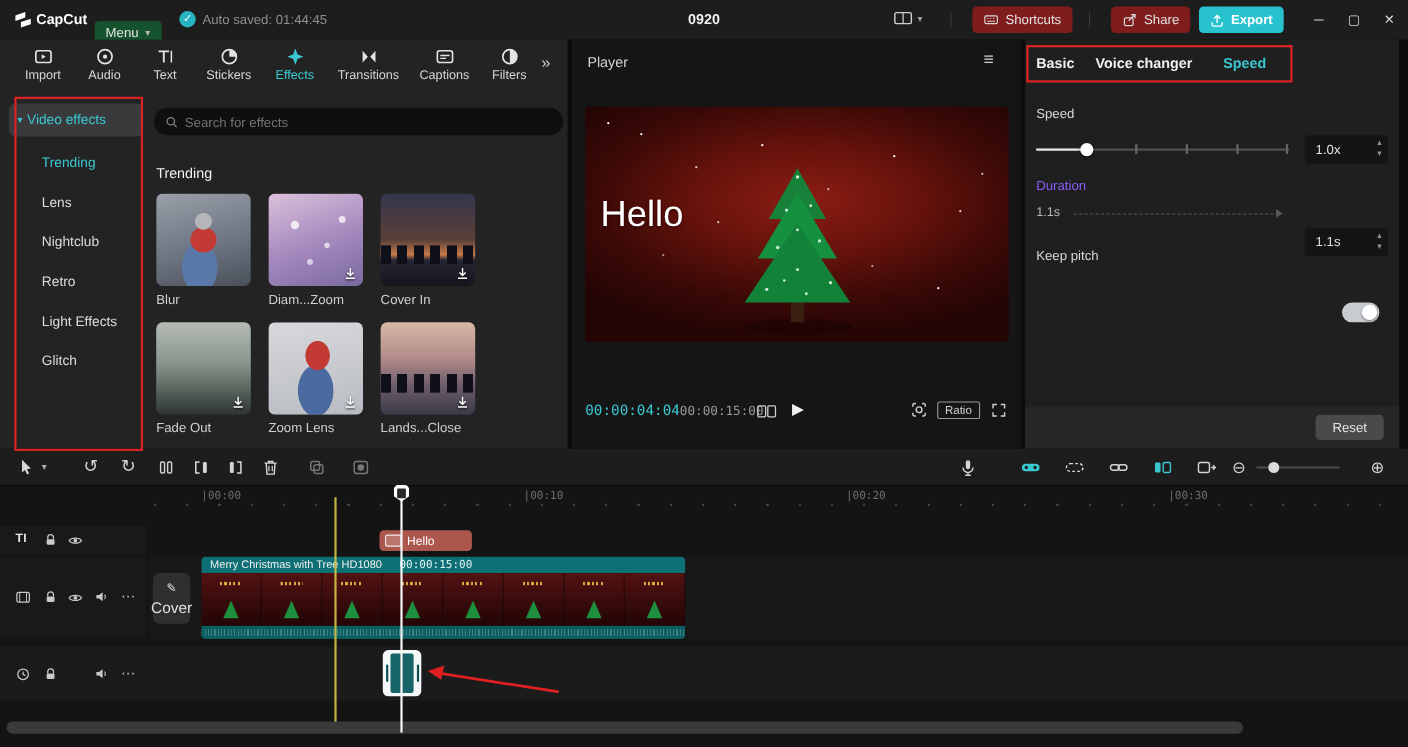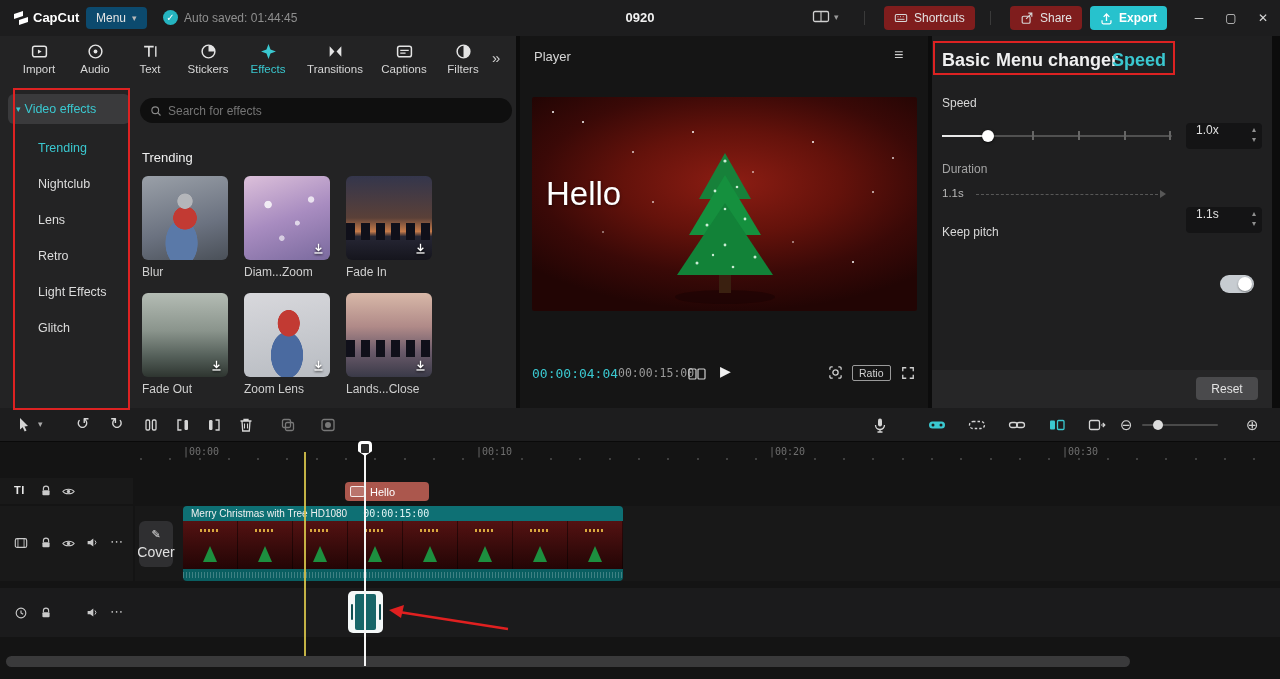--- a/index.html
+++ b/index.html
@@ -42,23 +42,23 @@
   .th-5{background:linear-gradient(180deg,#d8b8a8 0%,#b08a88 40%,#6a5a6a 70%,#3a3a48 100%)}
   .skyline::after{content:"";position:absolute;left:0;right:0;bottom:24%;height:20%;background:repeating-linear-gradient(90deg,#10101a 0 9px,transparent 9px 15px)}
   .dl{position:absolute;right:5px;bottom:5px;color:#fff;filter:drop-shadow(0 1px 1px rgba(0,0,0,.8))}
 
   
   .videoarea{left:12px;top:61px;width:385px;height:214px;border-radius:2px;overflow:hidden;background:radial-gradient(ellipse 70% 60% at 52% 40%,#8c1d13 0%,#64120b 40%,#3a0907 72%,#220504 100%)}
   .snow{width:2px;height:2px;border-radius:50%;background:#fff;box-shadow:30px 10px #fff,80px 40px #ffffffcc,140px 20px #fff,200px 60px #ffffffaa,260px 30px #fff,320px 80px #ffffffcc,50px 120px #ffffff88,150px 140px #fff,240px 130px #ffffff99,300px 150px #fff,100px 90px #ffffffbb,340px 46px #ffffffcc,190px 150px #ffffff88}
   .ratio{border:1px solid #9a9a9a;border-radius:2px;color:#d0d0d0;font-size:10.5px;padding:1px 6px}
 
   
-  .ptab{font-size:18px;font-weight:600;color:#f0f0f0}
+  .ptab{font-size:13px;font-weight:600;color:#f0f0f0}
   .ptab.active{color:#3ac8d0}
-  .vbox{width:76px;height:26px;background:#141415;border-radius:4px;display:flex;padding-left:10px;color:#e0e0e0;font-size:12px;position:relative}
+  .vbox{width:76px;height:26px;background:#141415;border-radius:4px;display:flex;align-items:center;padding-left:10px;color:#e0e0e0;font-size:12px;position:relative}
   .stepper{position:absolute;right:6px;top:2px;display:flex;flex-direction:column;line-height:10px;font-size:8px;color:#909090}
   .tick{position:absolute;width:2px;height:9px;background:#666;top:95px}
   .toggle{width:34px;height:18px;border-radius:9px;background:#c7ccd1;position:relative}
   .knob{position:absolute;top:2px;right:2px;width:14px;height:14px;border-radius:50%;background:#fff;box-shadow:0 1px 2px rgba(0,0,0,.4)}
 
   
   .tico{color:#d5d5d5}
   .hcell{background:#191919}
   .rmark{position:absolute;top:38px;font-size:10px;color:#6f6f6f}
   .frame{width:55px;height:48px;position:relative;background:linear-gradient(180deg,#541212 0%,#380b0b 55%,#230505 100%);border-right:1px solid rgba(0,0,0,.45);flex:none}
@@ -212,21 +212,21 @@
         <path d="M13 8 h3.5 M14.8 6 l2 2 -2 2" stroke="currentColor" fill="none" stroke-width="1.2"></path>
       </symbol>
 </defs>
 </svg>
 
 <div class="abs" id="titlebar">
   <svg class="ic abs" style="left:12px;top:9px;color:#fff" width="18" height="18">
       <use href="#s-logo"></use>
     </svg>
   <span class="abs" style="left:33px;top:10px;font-weight:bold;font-size:13px;color:#fff">CapCut</span>
-  <button class="btn abs" style="left:86px;top:7px;height:22px;background:#0c4a6e">
+  <button class="btn abs" style="left:86px;top:19px;height:22px;background:#14532d">
     <span>Menu</span>
     <span style="font-size:9px;color:#b8b8b8">▾</span>
   </button>
   <span class="abs" style="left:163px;top:10px;width:15px;height:15px;border-radius:50%;background:#25b4c0;color:#fff;font-size:10px;text-align:center;line-height:15px;display:block">✓</span>
   <span class="abs" style="left:184px;top:11px;color:#8f8f8f;font-size:12px">Auto saved: 01:44:45</span>
   <span class="abs" style="left:50%;transform:translateX(-50%);top:10px;font-size:13px;font-weight:600;color:#f2f2f2">0920</span>
 
   <div class="abs flex" style="left:812px;top:9px;gap:4px">
     <svg class="ic" style="color:#d0d0d0" width="18" height="16">
         <use href="#s-display"></use>
@@ -311,22 +311,22 @@
       </div>
   </div>
   <span class="abs" style="left:492px;top:13px;font-size:15px;color:#cfcfcf">»</span>
 
   <div class="abs" style="left:8px;top:58px;width:122px">
     <div class="cat sel flex" style="gap:4px">
       <span style="font-size:9px">▾</span>
       <span>Video effects</span>
     </div>
     <div class="cat hl">Trending</div>
+    <div class="cat">Lens</div>
     <div class="cat">Nightclub</div>
-    <div class="cat">Lens</div>
     <div class="cat">Retro</div>
     <div class="cat">Light Effects</div>
     <div class="cat">Glitch</div>
   </div>
 
   <div class="abs flex" style="left:140px;top:62px;width:372px;height:25px;background:#0f0f0f;border-radius:13px;padding-left:10px;gap:6px">
     <svg class="ic" style="color:#8a8a8a" width="12" height="12">
         <use href="#s-search"></use>
       </svg>
     <input readonly="" style="background: transparent; border: none; outline: none; color: rgb(207, 207, 207); font-size: 12px; width: 300px; font-family: inherit;" placeholder="Search for effects">
@@ -345,21 +345,21 @@
         </svg>
     </div>
     <div class="card-label">Diam...Zoom</div>
   </div>
   <div class="abs" style="left:346px;top:140px">
     <div class="thumb th-2 skyline">
       <svg class="ic dl" width="13" height="13">
           <use href="#s-download"></use>
         </svg>
     </div>
-    <div class="card-label">Fade In</div>
+    <div class="card-label">Cover In</div>
   </div>
   <div class="abs" style="left:142px;top:257px">
     <div class="thumb th-3">
       <svg class="ic dl" width="13" height="13">
           <use href="#s-download"></use>
         </svg>
     </div>
     <div class="card-label">Fade Out</div>
   </div>
   <div class="abs" style="left:244px;top:257px">
@@ -419,41 +419,41 @@
       <use href="#s-camera"></use>
     </svg>
   <div class="abs ratio" style="left:332px;top:329px"><span>Ratio</span></div>
   <svg class="ic abs" style="left:381px;top:330px;color:#cfcfcf" width="14" height="14">
       <use href="#s-expand"></use>
     </svg>
 </div>
 
 <div class="abs" id="props">
   <span class="abs ptab" style="left:10px;top:14px">Basic</span>
-  <span class="abs ptab" style="left:64px;top:14px">Menu changer</span>
+  <span class="abs ptab" style="left:64px;top:14px">Voice changer</span>
   <span class="abs ptab active" style="left:180px;top:14px">Speed</span>
 
   <span class="abs" style="left:10px;top:60px;color:#d8d8d8">Speed</span>
 
   <div class="abs" style="left:10px;top:99px;width:230px;height:2px;background:#505050;border-radius:1px"></div>
   <div class="abs" style="left:10px;top:99px;width:46px;height:2px;background:#e8e8e8"></div>
   <div class="tick abs" style="left:100px"></div>
   <div class="tick abs" style="left:146px"></div>
   <div class="tick abs" style="left:192px"></div>
   <div class="tick abs" style="left:237px"></div>
   <div class="abs" style="left:50px;top:94px;width:12px;height:12px;border-radius:50%;background:#fff;box-shadow:0 1px 3px rgba(0,0,0,.6)"></div>
   <div class="vbox abs" style="left:254px;top:87px">
     <span>1.0x</span>
     <span class="stepper">
       <span>▴</span>
       <span>▾</span>
     </span>
   </div>
 
-  <span class="abs" style="left:10px;top:126px;color:#a3a3a3">Duration</span>
+  <span class="abs" style="left:10px;top:126px;color:#8b5cf6">Duration</span>
   <span class="abs" style="left:10px;top:151px;font-size:11.5px;color:#b8b8b8">1.1s</span>
   <div class="abs" style="left:44px;top:158px;width:182px;border-top:1.5px dashed #575757"></div>
   <div class="abs" style="left:228px;top:154px;width:0;height:0;border-left:6px solid #575757;border-top:4.5px solid transparent;border-bottom:4.5px solid transparent"></div>
   <div class="vbox abs" style="left:254px;top:145px">
     <span>1.1s</span>
     <span class="stepper">
       <span>▴</span>
       <span>▾</span>
     </span>
   </div>

